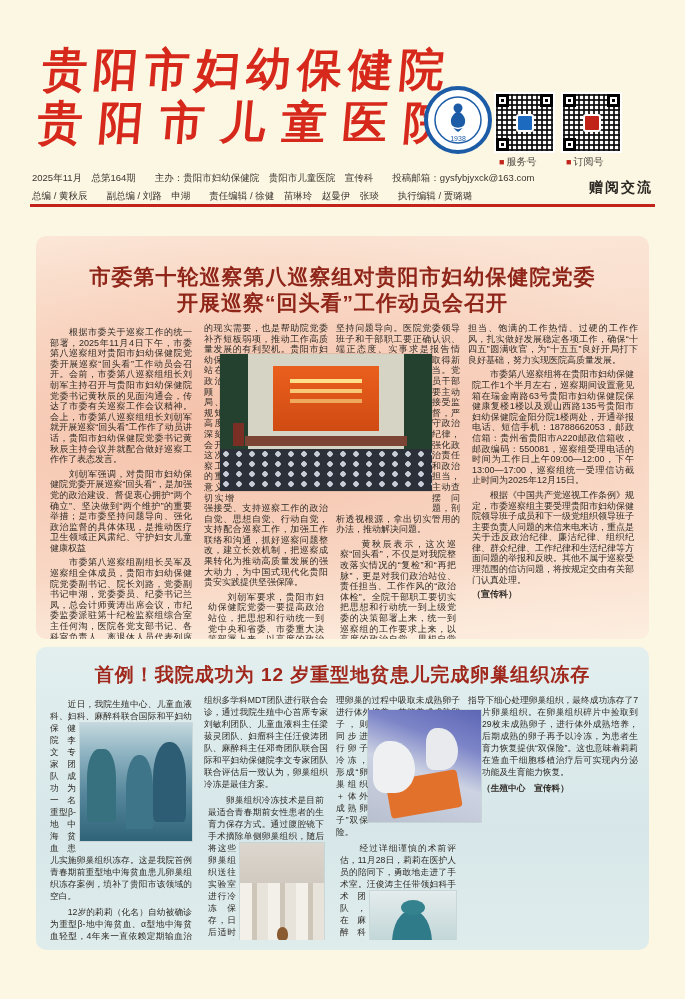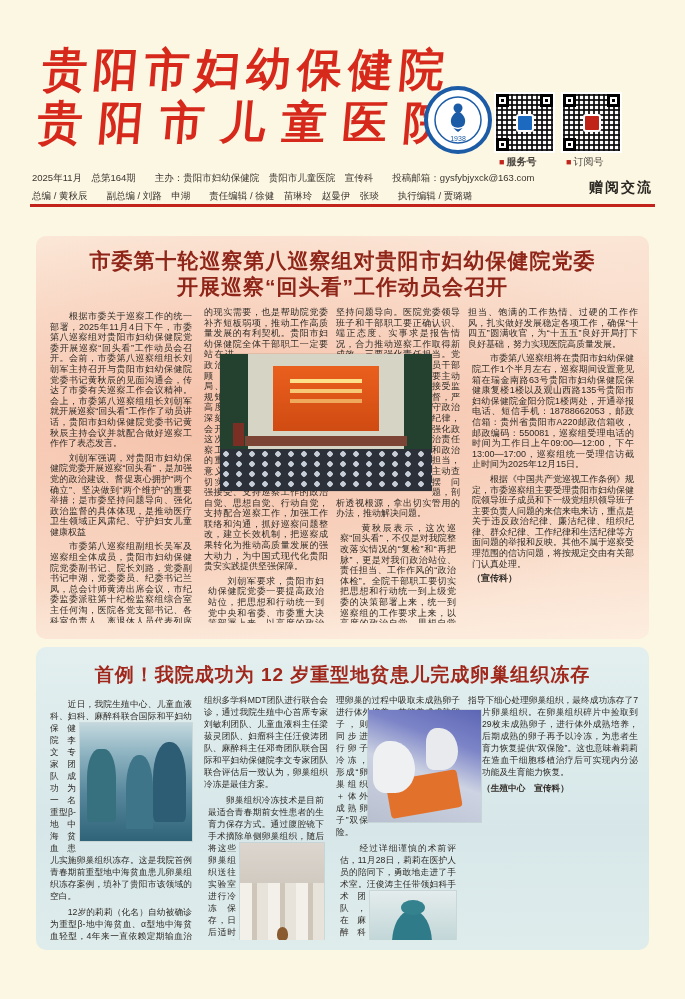--- a/index.html
+++ b/index.html
@@ -16,30 +16,30 @@
       background-image:repeating-linear-gradient(0deg,rgba(10,10,10,.85) 0 2px,transparent 2px 5px),
                        repeating-linear-gradient(90deg,rgba(10,10,10,.85) 0 2px,transparent 2px 5px);
       outline:2px solid #fff;}
   .qr1{left:496px;} .qr2{left:563px;}
   .qr .f{position:absolute;width:13px;height:13px;border:3px solid #000;background:#fff;box-sizing:border-box;}
   .qr .f::after{content:"";position:absolute;inset:2px;background:#000;}
   .qr .tl{left:0;top:0;} .qr .tr{right:0;top:0;} .qr .bl{left:0;bottom:0;}
   .qr .badge{position:absolute;inset:0;margin:auto;width:14px;height:14px;border:2px solid #fff;border-radius:3px;}
   .qr1 .badge{background:#1c6ac0;} .qr2 .badge{background:#c02418;}
   .qr-label{position:absolute;top:155px;font-size:10px;color:#4a4540;}
-  .ql1{left:499px;font-weight:bold;} .ql2{left:566px;}
+  .ql1{left:499px;} .ql2{left:566px;}
   .qr-label .bullet{color:#c2241b;margin-right:2px;font-size:9px;}
   .issue-line{position:absolute;left:32px;top:172px;font-size:9.5px;color:#3a3530;width:560px;white-space:nowrap;}
   .editors-line{position:absolute;left:32px;top:190px;font-size:9.5px;color:#3a3530;white-space:nowrap;}
   .exchange{position:absolute;right:32px;top:179px;font-size:14px;font-weight:bold;letter-spacing:2px;color:#2c2824;}
   .red-rule{position:absolute;left:30px;top:204px;width:625px;height:3px;background:#c2241b;}
 
   
   .panel{position:absolute;left:36px;width:613px;border-radius:10px;overflow:hidden;box-sizing:border-box;}
-  .panel1{top:236px;height:403px;padding:12px 10px 10px;
+  .panel1{top:236px;height:403px;padding:28px 10px 10px;
     background:radial-gradient(120% 90% at 32% 45%,rgba(243,176,148,.55),rgba(243,176,148,0) 62%),
                linear-gradient(175deg,#fceadb 0%,#f8d6c4 45%,#f9dcca 75%,#fdeee0 100%);}
   .panel2{top:647px;height:303px;padding:12px 10px 10px;
     background:linear-gradient(180deg,#e3efef 0%,#d7e7e9 60%,#dfecec 100%);}
   .h1a{margin:0;text-align:center;font-size:21px;line-height:26px;font-weight:bold;color:#8e2518;letter-spacing:1px;}
   .h2a{margin:3px;text-align:center;font-size:19px;line-height:25px;font-weight:bold;color:#a0271b;letter-spacing:1px;}
 
   
   .art-body{display:flex;gap:8px;text-align:justify;color:#2f2b26;margin-top:7px;}
   .a1{font-size:9px;line-height:10.6px;height:316px;}

